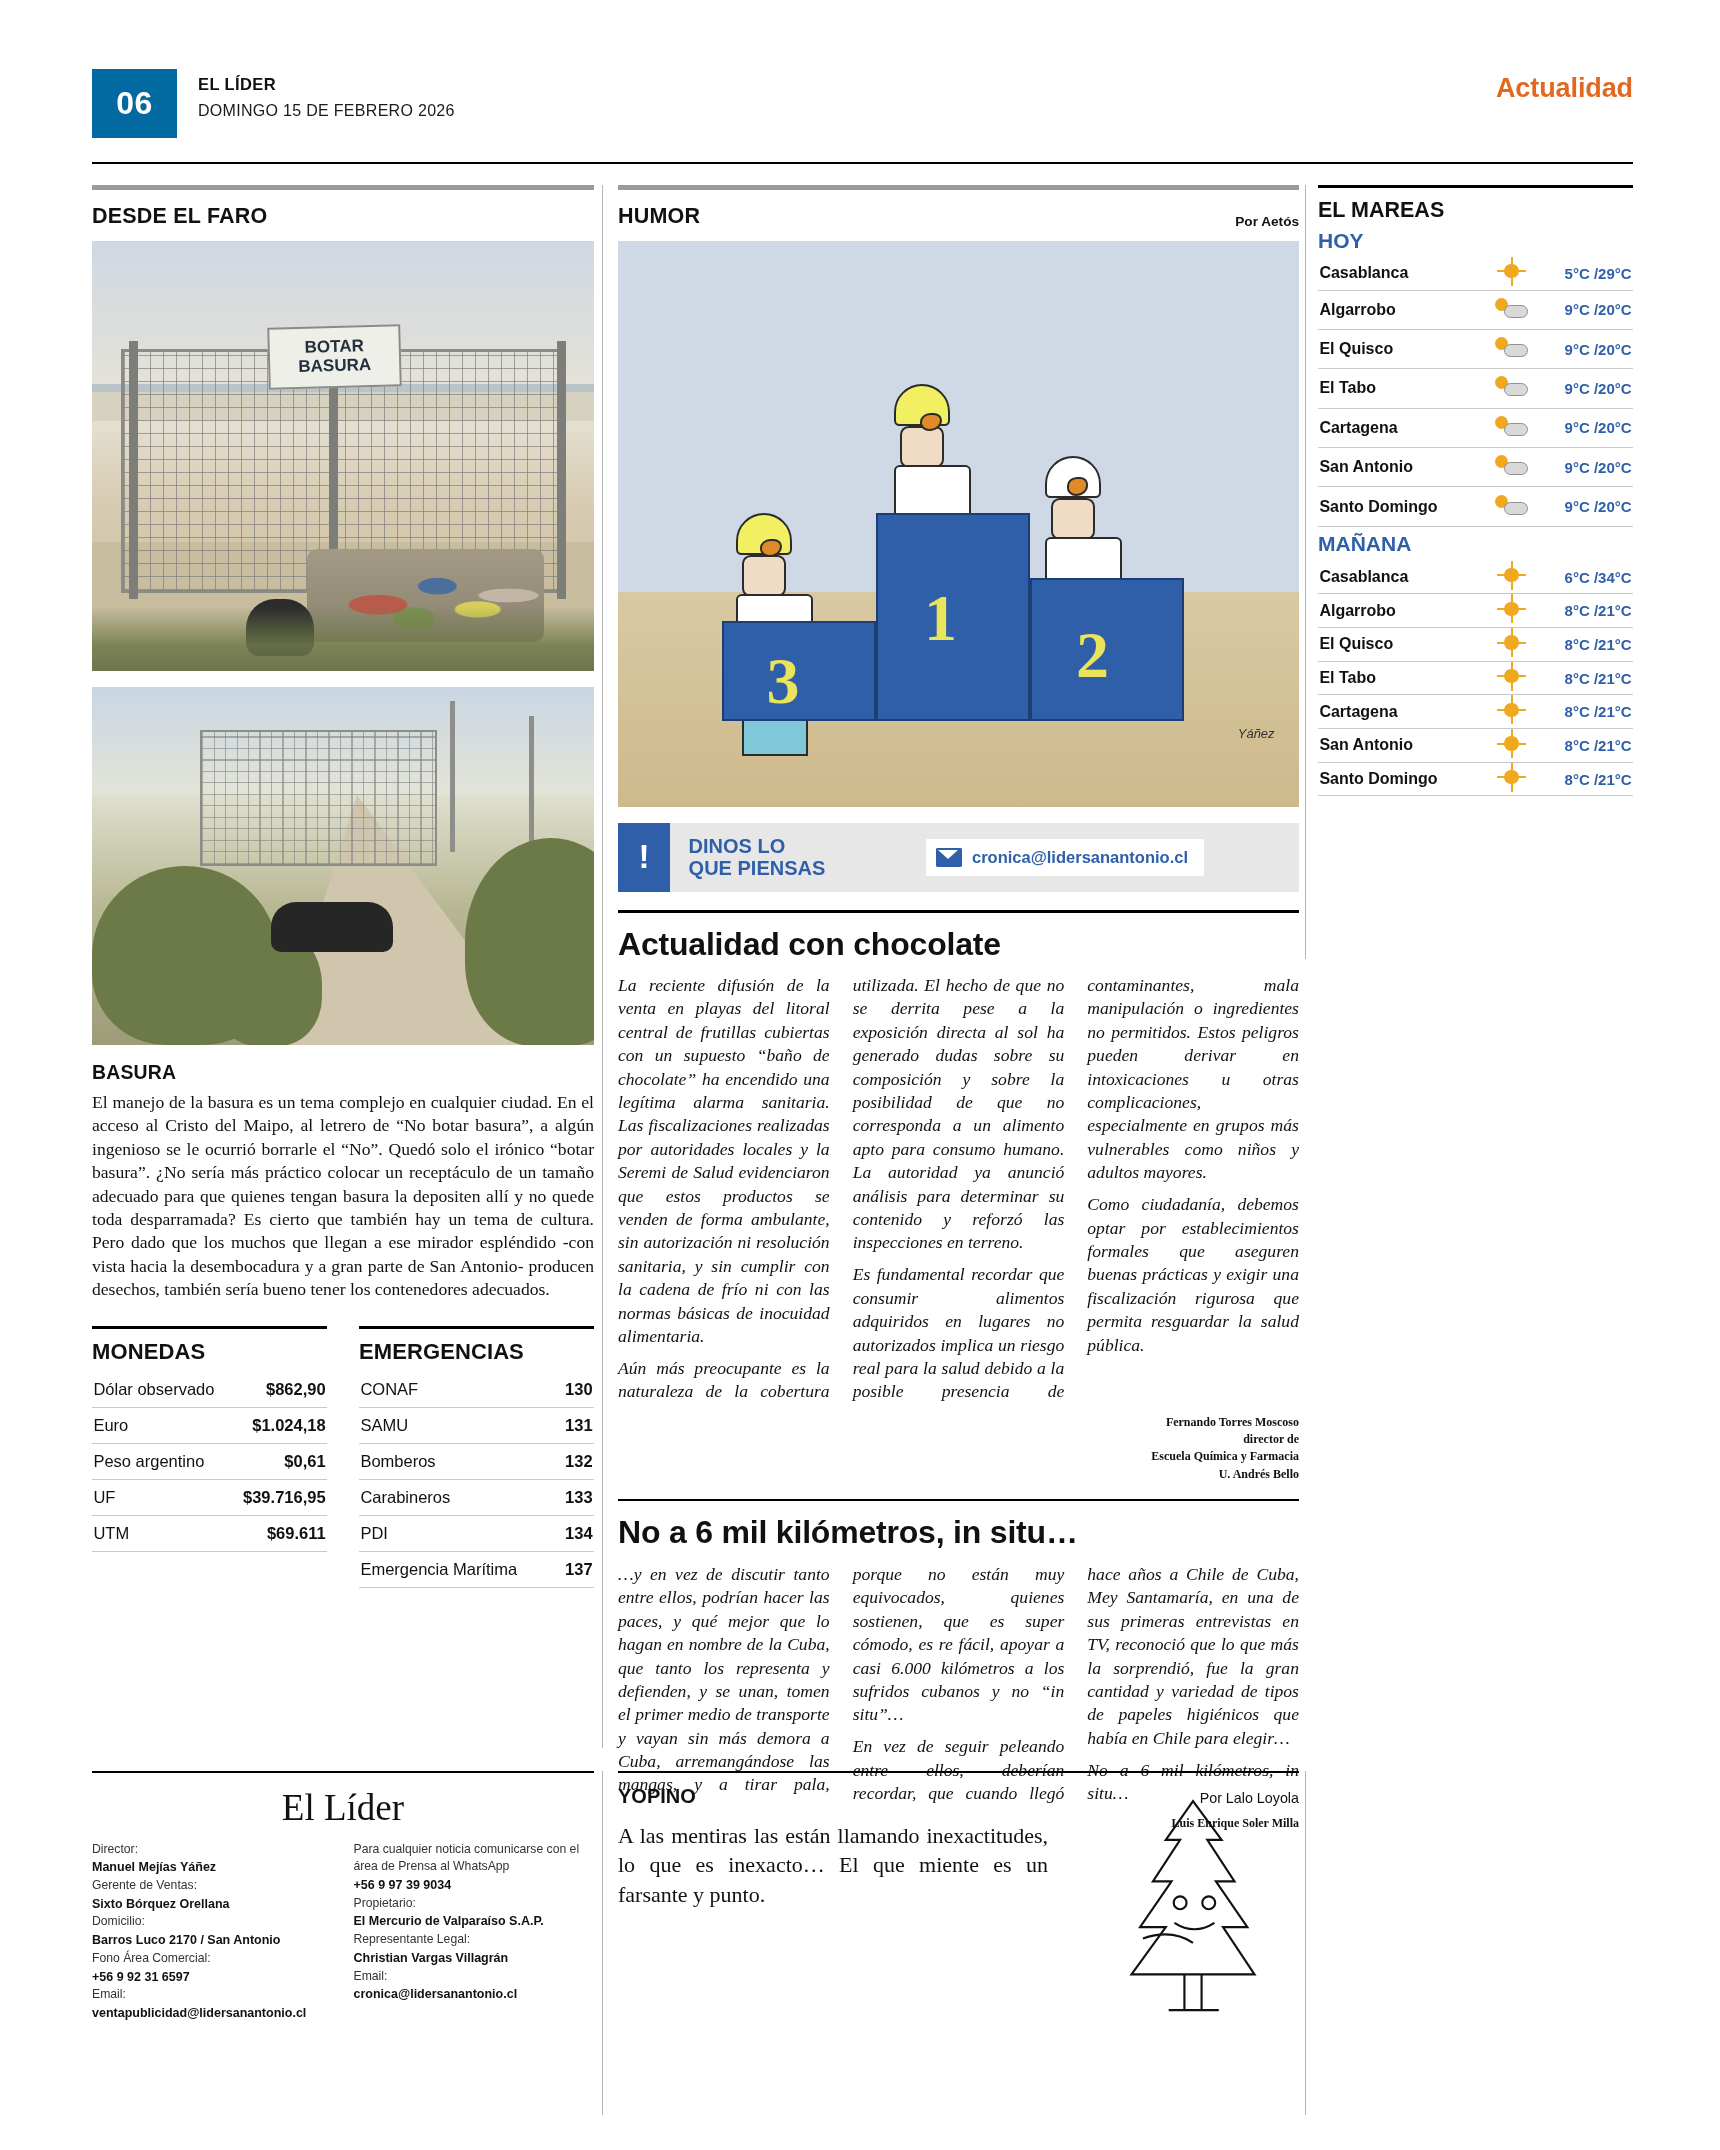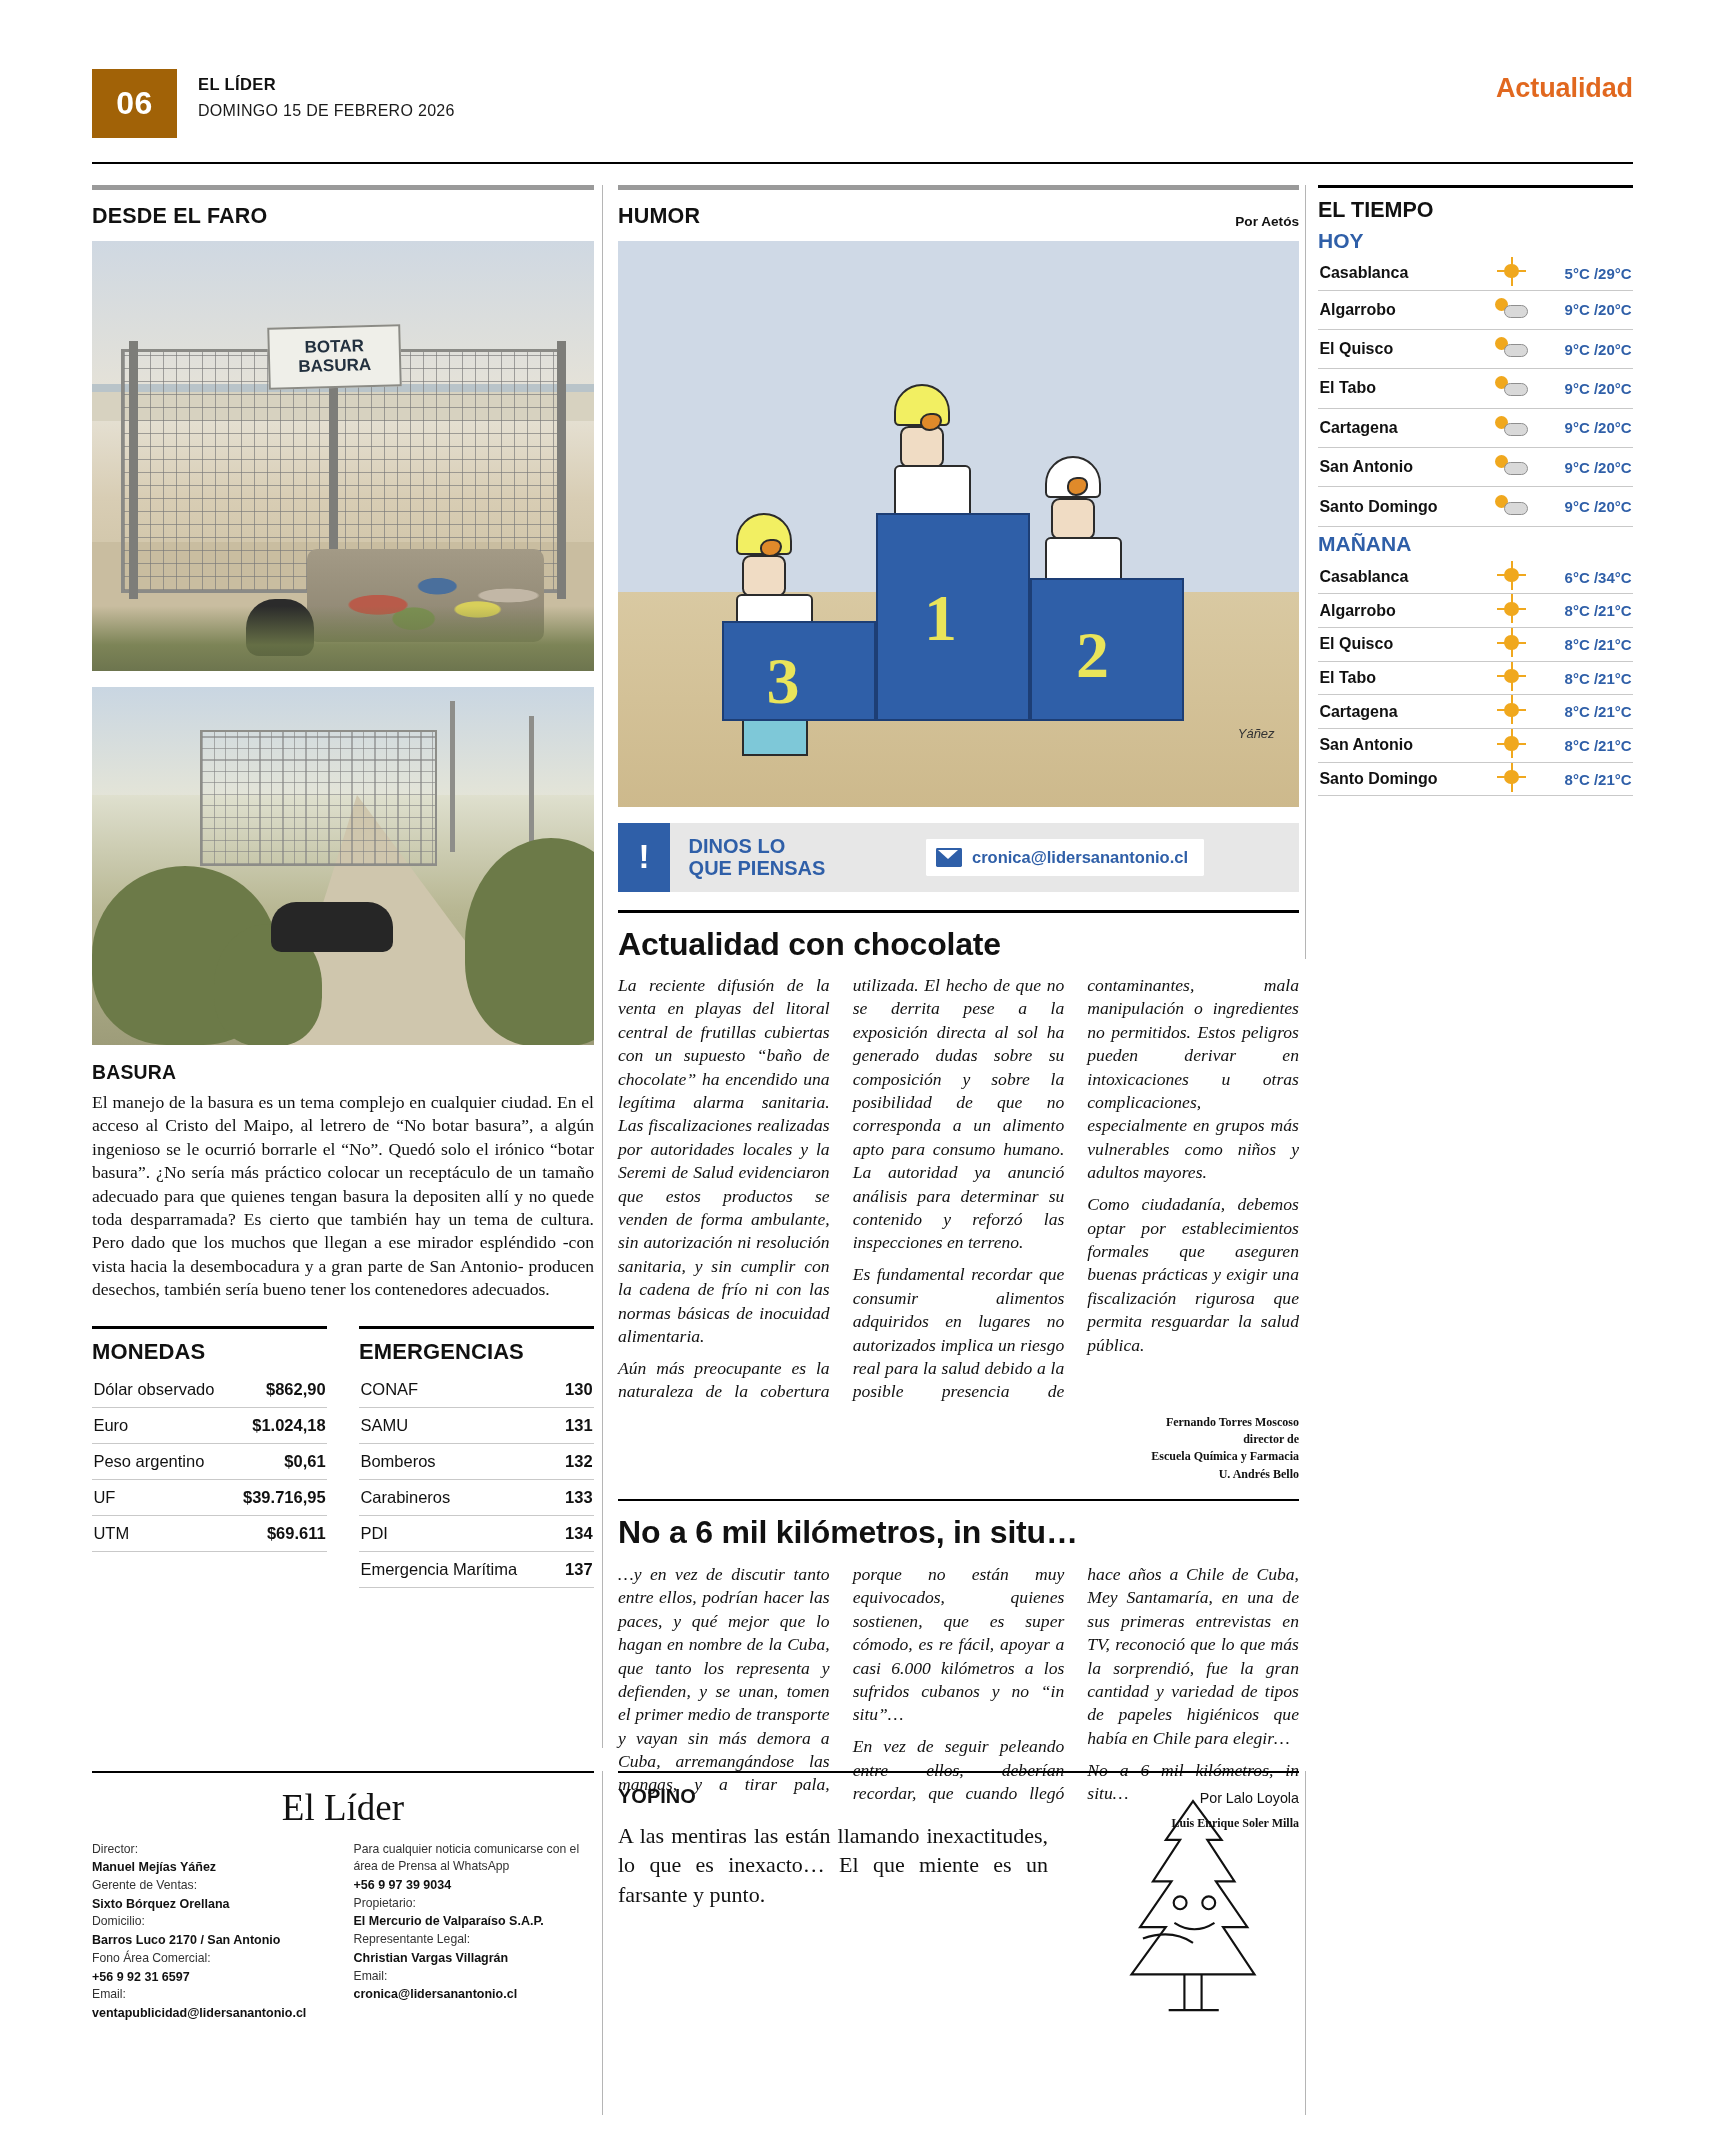--- a/index.html
+++ b/index.html
@@ -17,21 +17,21 @@
     left: 0; top: 0; width: 1721px; height: 2151px;
     padding: 0;
   }
 
   
   .masthead {
     position: absolute; left: 92px; top: 69px; width: 1541px; height: 69px;
   }
   .folio-box {
     position: absolute; left: 0; top: 0; width: 85px; height: 69px;
-    background: #a16207; color: #fff;
+    background: #0369a1; color: #fff;
     display: flex; align-items: center; justify-content: center;
     font-size: 32px; font-weight: bold; letter-spacing: 0.4px;
   }
   .masthead-text { position: absolute; left: 106px; top: 5.7px; }
   .masthead-title { font-size: 16.5px; font-weight: bold; letter-spacing: 0.4px; }
   .masthead-date { font-size: 16px; margin-top: 8px; letter-spacing: 0.3px; color:#1a1a1a; }
   .section-name {
     position: absolute; right: 0; top: 4.3px;
     font-size: 27px; font-weight: bold; color: #e1681f; letter-spacing: -0.1px;
   }
@@ -465,21 +465,21 @@
         <circle cx="112" cy="150" r="9"></circle>
         <circle cx="152" cy="150" r="9"></circle>
         <path d="M104 178 q28 18 56 0"></path>
         <path d="M60 200 q40 -14 70 6"></path>
       </g>
     </svg>
   </div>
 
   <div class="colR">
     <div class="wx-rule"></div>
-    <div class="wx-title">EL TIEMPO</div>
+    <div class="wx-title">EL MAREAS</div>
     <div class="wx-sub">HOY</div>
     <table class="wx">
       <tbody>
           <tr>
         <td class="city">Casablanca</td>
         <td class="ico"><span class="sun"></span></td>
         <td class="temps"><span>5°C</span> /<span>29°C</span></td>
       </tr>
       <tr>
         <td class="city">Algarrobo</td>

